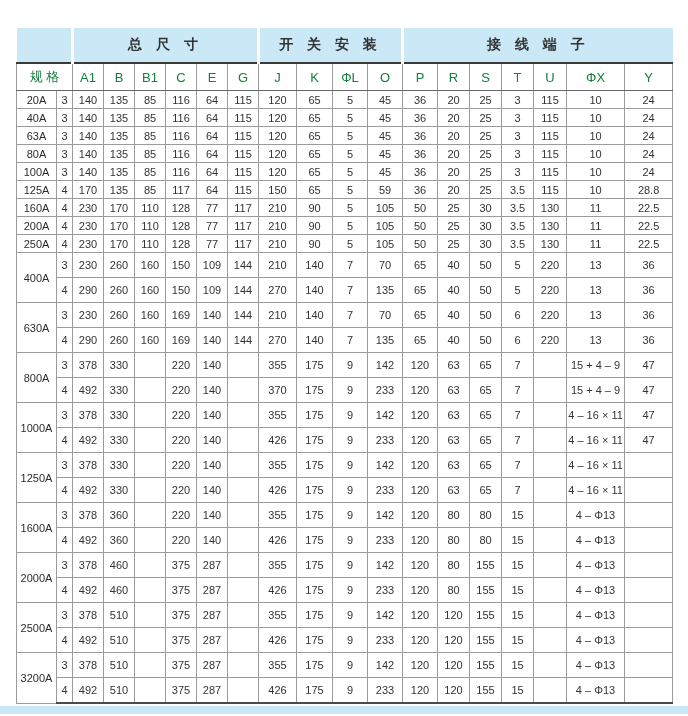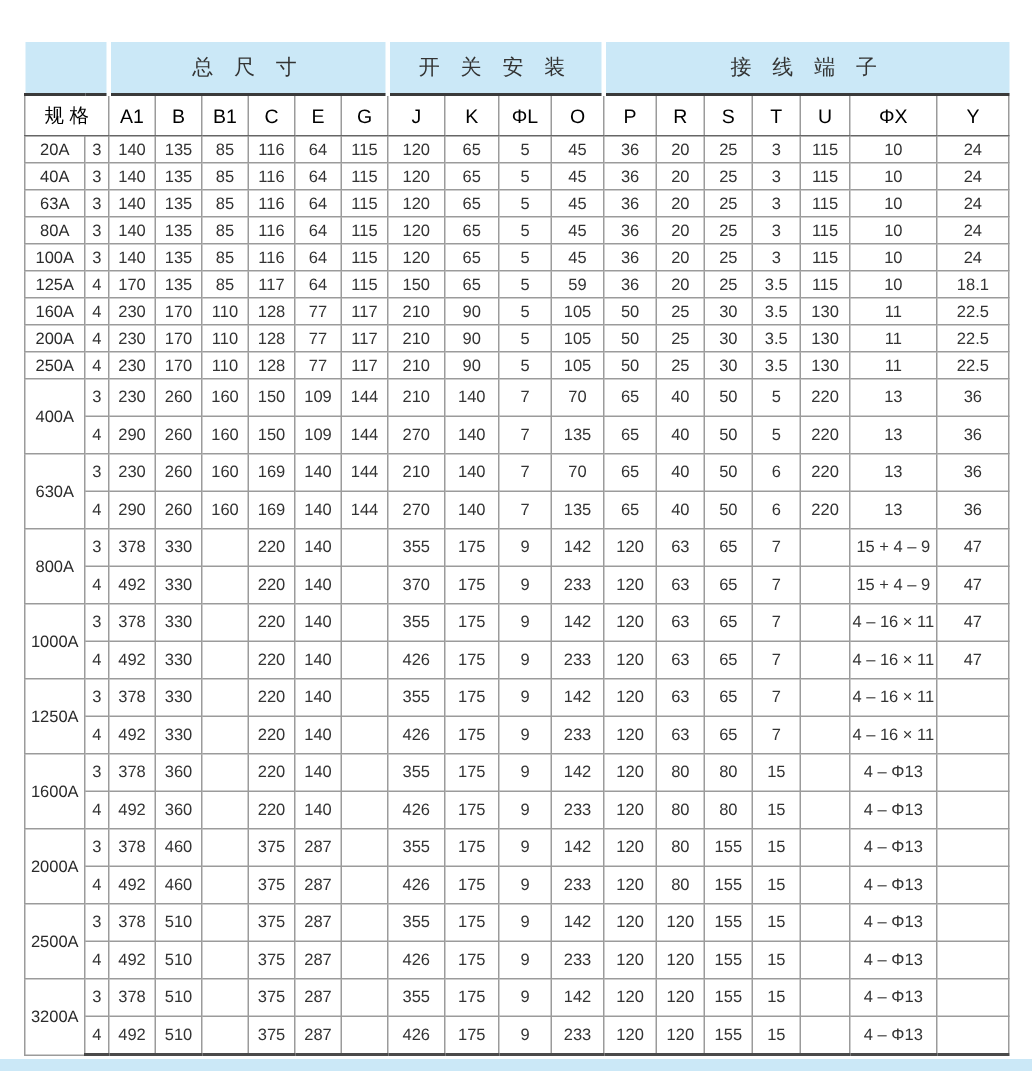--- a/index.html
+++ b/index.html
@@ -10,25 +10,25 @@
     position:absolute; left:16px; top:28px; width:656px;
     border-collapse:collapse; table-layout:fixed;
   }
 
   
   tr.band-row th {
     background:#cbe8f7; height:32px; font-size:14px; font-weight:400;
     color:#333; letter-spacing:5px; text-align:center; vertical-align:middle;
     border:none; border-bottom:2px solid #3a3a3a;
   }
-  tr.band-row th + th { border-left:3px solid #ffffff; }
+  tr.band-row th + th { border-left:3px solid #ffffff;font-weight:bold; }
 
   
   tr.head-row th {
-    height:24px; font-size:13px; font-weight:400; color:#000000;
+    height:24px; font-size:13px; font-weight:400; color:#15803d;
     text-align:center; vertical-align:middle; background:#fff;
     border:1px solid #9b9b9b; border-top:none; border-bottom:1px solid #666;
   }
 
   
   tbody td {
     border:1px solid #9b9b9b; text-align:center; vertical-align:middle;
     font-size:11px; color:#333; background:#fff; padding:0;
     overflow:hidden; white-space:nowrap;
   }
@@ -214,21 +214,21 @@
           <td>150</td>
           <td>65</td>
           <td>5</td>
           <td>59</td>
           <td>36</td>
           <td>20</td>
           <td>25</td>
           <td>3.5</td>
           <td>115</td>
           <td>10</td>
-          <td>18.1</td>
+          <td>28.8</td>
         </tr>
         <tr class="short">
           <td class="spec" rowspan="1">160A</td>
           <td>4</td>
           <td>230</td>
           <td>170</td>
           <td>110</td>
           <td>128</td>
           <td>77</td>
           <td>117</td>

